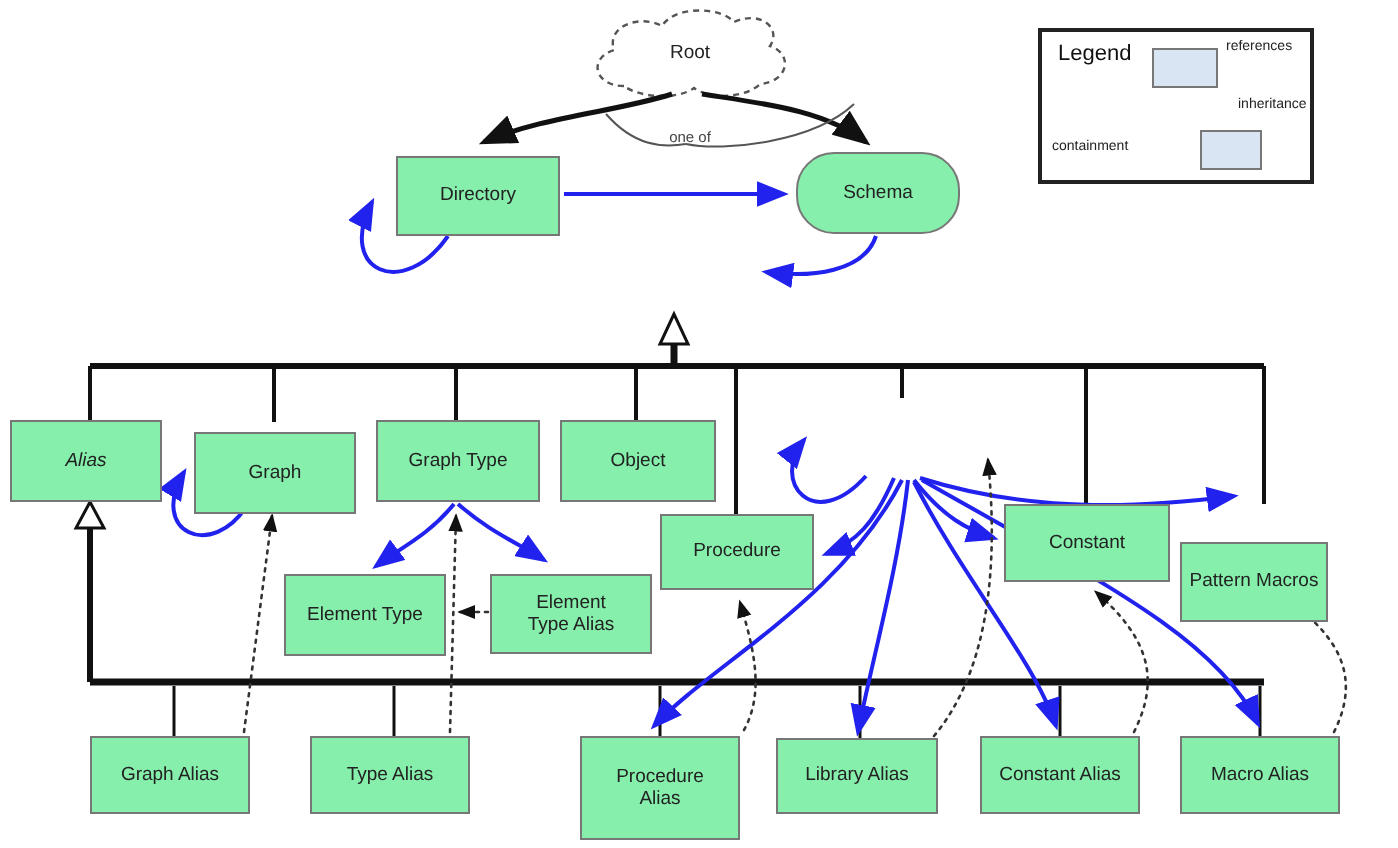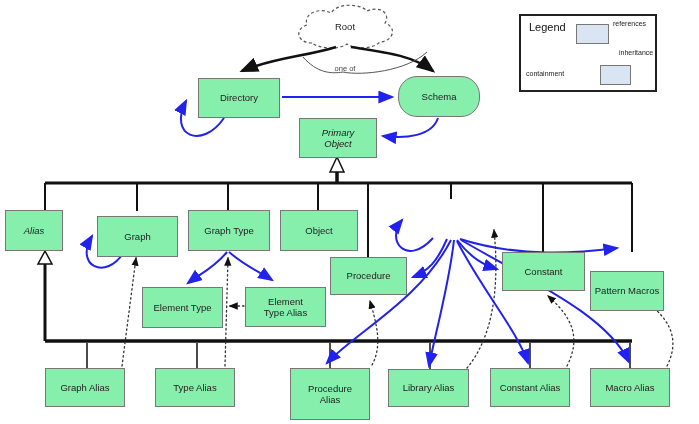--- a/index.html
+++ b/index.html
@@ -109,23 +109,22 @@
     <path d="M611,64 L611,55 L593,55" stroke="#111" stroke-width="2" fill="none"></path>
     <polygon points="593,44 587,55 599,55" fill="#fff" stroke="#111" stroke-width="1.3"></polygon>
     <path d="M631,70 C652,60 652,36 614,30" stroke="#333" stroke-width="1.3" stroke-dasharray="1.5 3" stroke-linecap="round" fill="none" marker-end="url(#ar)"></path>
   </svg>
 
   <div id="root-label" class="floating-label">Root</div>
   <div id="oneof-label" class="floating-label">one of</div>
 
   <div class="node" style="left:198px;top:78px;width:82px;height:40px;">Directory</div>
   <div class="node" style="left:398px;top:76px;width:82px;height:41px;border-radius:19px;">Schema</div>
-  <div class="node italic narrow" style="left:299px;top:118px;width:78px;height:40px;">Primary Object</div>
 
-  <div class="node italic" style="left:5px;top:210px;width:58px;height:41px;">Alias</div>
+  <div class="node italic" style="left:5px;top:210px;width:76px;height:41px;">Alias</div>
   <div class="node" style="left:97px;top:216px;width:81px;height:41px;">Graph</div>
   <div class="node" style="left:188px;top:210px;width:82px;height:41px;">Graph Type</div>
   <div class="node" style="left:280px;top:210px;width:78px;height:41px;">Object</div>
   <div class="node" style="left:330px;top:257px;width:77px;height:38px;">Procedure</div>
   <div class="node" style="left:502px;top:252px;width:83px;height:39px;">Constant</div>
   <div class="node" style="left:590px;top:251px;width:74px;height:40px;margin-top:20px;">Pattern Macros</div>
 
   <div class="node" style="left:142px;top:287px;width:81px;height:41px;">Element Type</div>
   <div class="node narrow" style="left:245px;top:287px;width:81px;height:40px;">Element Type Alias</div>
 

